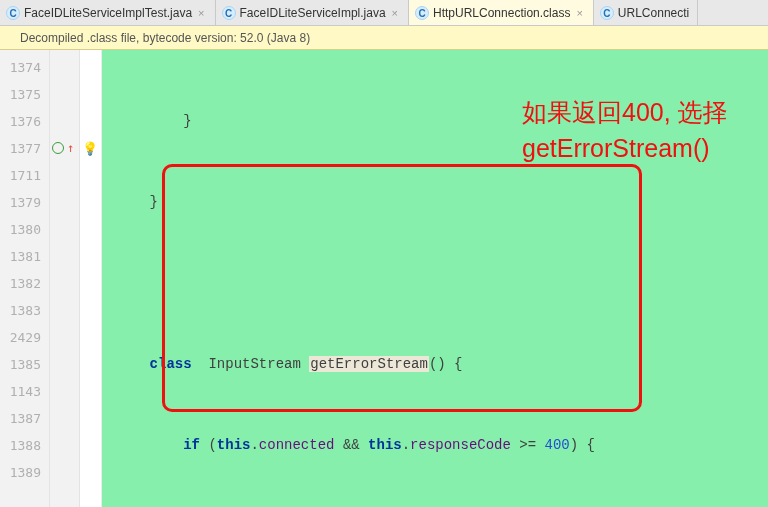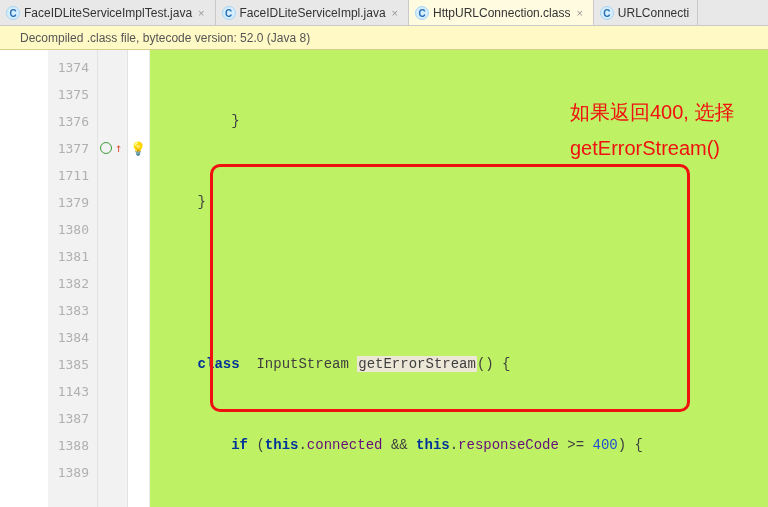--- a/index.html
+++ b/index.html
@@ -16,21 +16,21 @@
     background: #d5eeff; color: #2b6fb3; border: 1px solid #a7d4f4;
     display: inline-block;
   }
   .tab .icon-c { background: #d5eeff; color: #2b6fb3; }
   .tab .close { color: #999; font-size: 11px; padding: 0 2px; }
 
   
   .banner { height: 24px; line-height: 24px; padding-left: 20px; background: #fff9c6; border-bottom: 1px solid #d6cf87; color: #555; font-size: 12px; }
 
   
-  .editor { display: flex; height: calc(507px - 26px - 24px); background: #bef264; margin-left: 48px; }
+  .editor { display: flex; height: calc(507px - 26px - 24px); background: #86efac; }
   .gutter-ln { width: 50px; text-align: right; padding-right: 8px; background: #f2f2f2; color: #b0b0b0; font-family: Consolas, monospace; font-size: 13px; line-height: 27px; border-right: 1px solid #e3e3e3; padding-top:4px; }
   .gutter-ln div { height: 27px; }
   .gutter-marks { width: 30px; background: #f2f2f2; border-right: 1px solid #e3e3e3; font-family: Consolas, monospace; line-height: 27px; padding-top:4px; }
   .gutter-marks div { height: 27px; text-align: center; position: relative; }
   .gutter-fold { width: 22px; background: #ffffff; border-right: 1px solid #ececec; line-height: 27px; padding-top:4px; }
   .gutter-fold div { height: 27px; text-align: center; color: #bfbfbf; font-size: 10px; }
   .code { flex: 1; font-family: Consolas, "Courier New", monospace; font-size: 14px; line-height: 27px; padding-top:4px; position: relative; white-space: pre; color: #404040; }
   .code .line { height: 27px; padding-left: 14px; position: relative; }
 
   
@@ -40,21 +40,21 @@
   .fld { color: #660e7a; }
   .num { color: #1e4fcf; text-align: right; }
 
   
   .override { width: 12px; height: 12px; border-radius: 50%; border: 1.5px solid #3b9c3b; display:inline-block; position:absolute; left:2px; top:7px; }
   .uparrow { color:#e05040; position:absolute; left:17px; top:0; font-size:12px; }
   .bulb { color:#e6b800; font-size:13px; }
 
   
   .anno-box { position:absolute; border:3px solid #f01010; border-radius:10px; pointer-events:none; }
-  .anno-text { position:absolute; color:#f01010; font-family:"Microsoft YaHei","SimHei",Arial,sans-serif; font-size:20px; font-weight:500; line-height:32px; pointer-events:none; }
+  .anno-text { position:absolute; color:#f01010; font-family:"Microsoft YaHei","SimHei",Arial,sans-serif; font-size:25px; font-weight:500; line-height:32px; pointer-events:none; }
 </style>
 </head>
 <body>
 
 <div class="tabs">
   <div class="tab">
     <span class="icon-c">C</span>
     <span class="label">FaceIDLiteServiceImplTest.java</span>
     <span class="close">×</span>
   </div>
@@ -82,21 +82,21 @@
       <div>1374</div>
       <div>1375</div>
       <div>1376</div>
       <div>1377</div>
       <div>1711</div>
       <div>1379</div>
       <div>1380</div>
       <div>1381</div>
       <div>1382</div>
       <div>1383</div>
-      <div>1384</div>
+      <div>2429</div>
       <div>1385</div>
       <div>1143</div>
       <div>1387</div>
       <div>1388</div>
       <div>1389</div>
     </div>
 
   <div class="gutter-marks">
     <div></div>
       <div></div>

